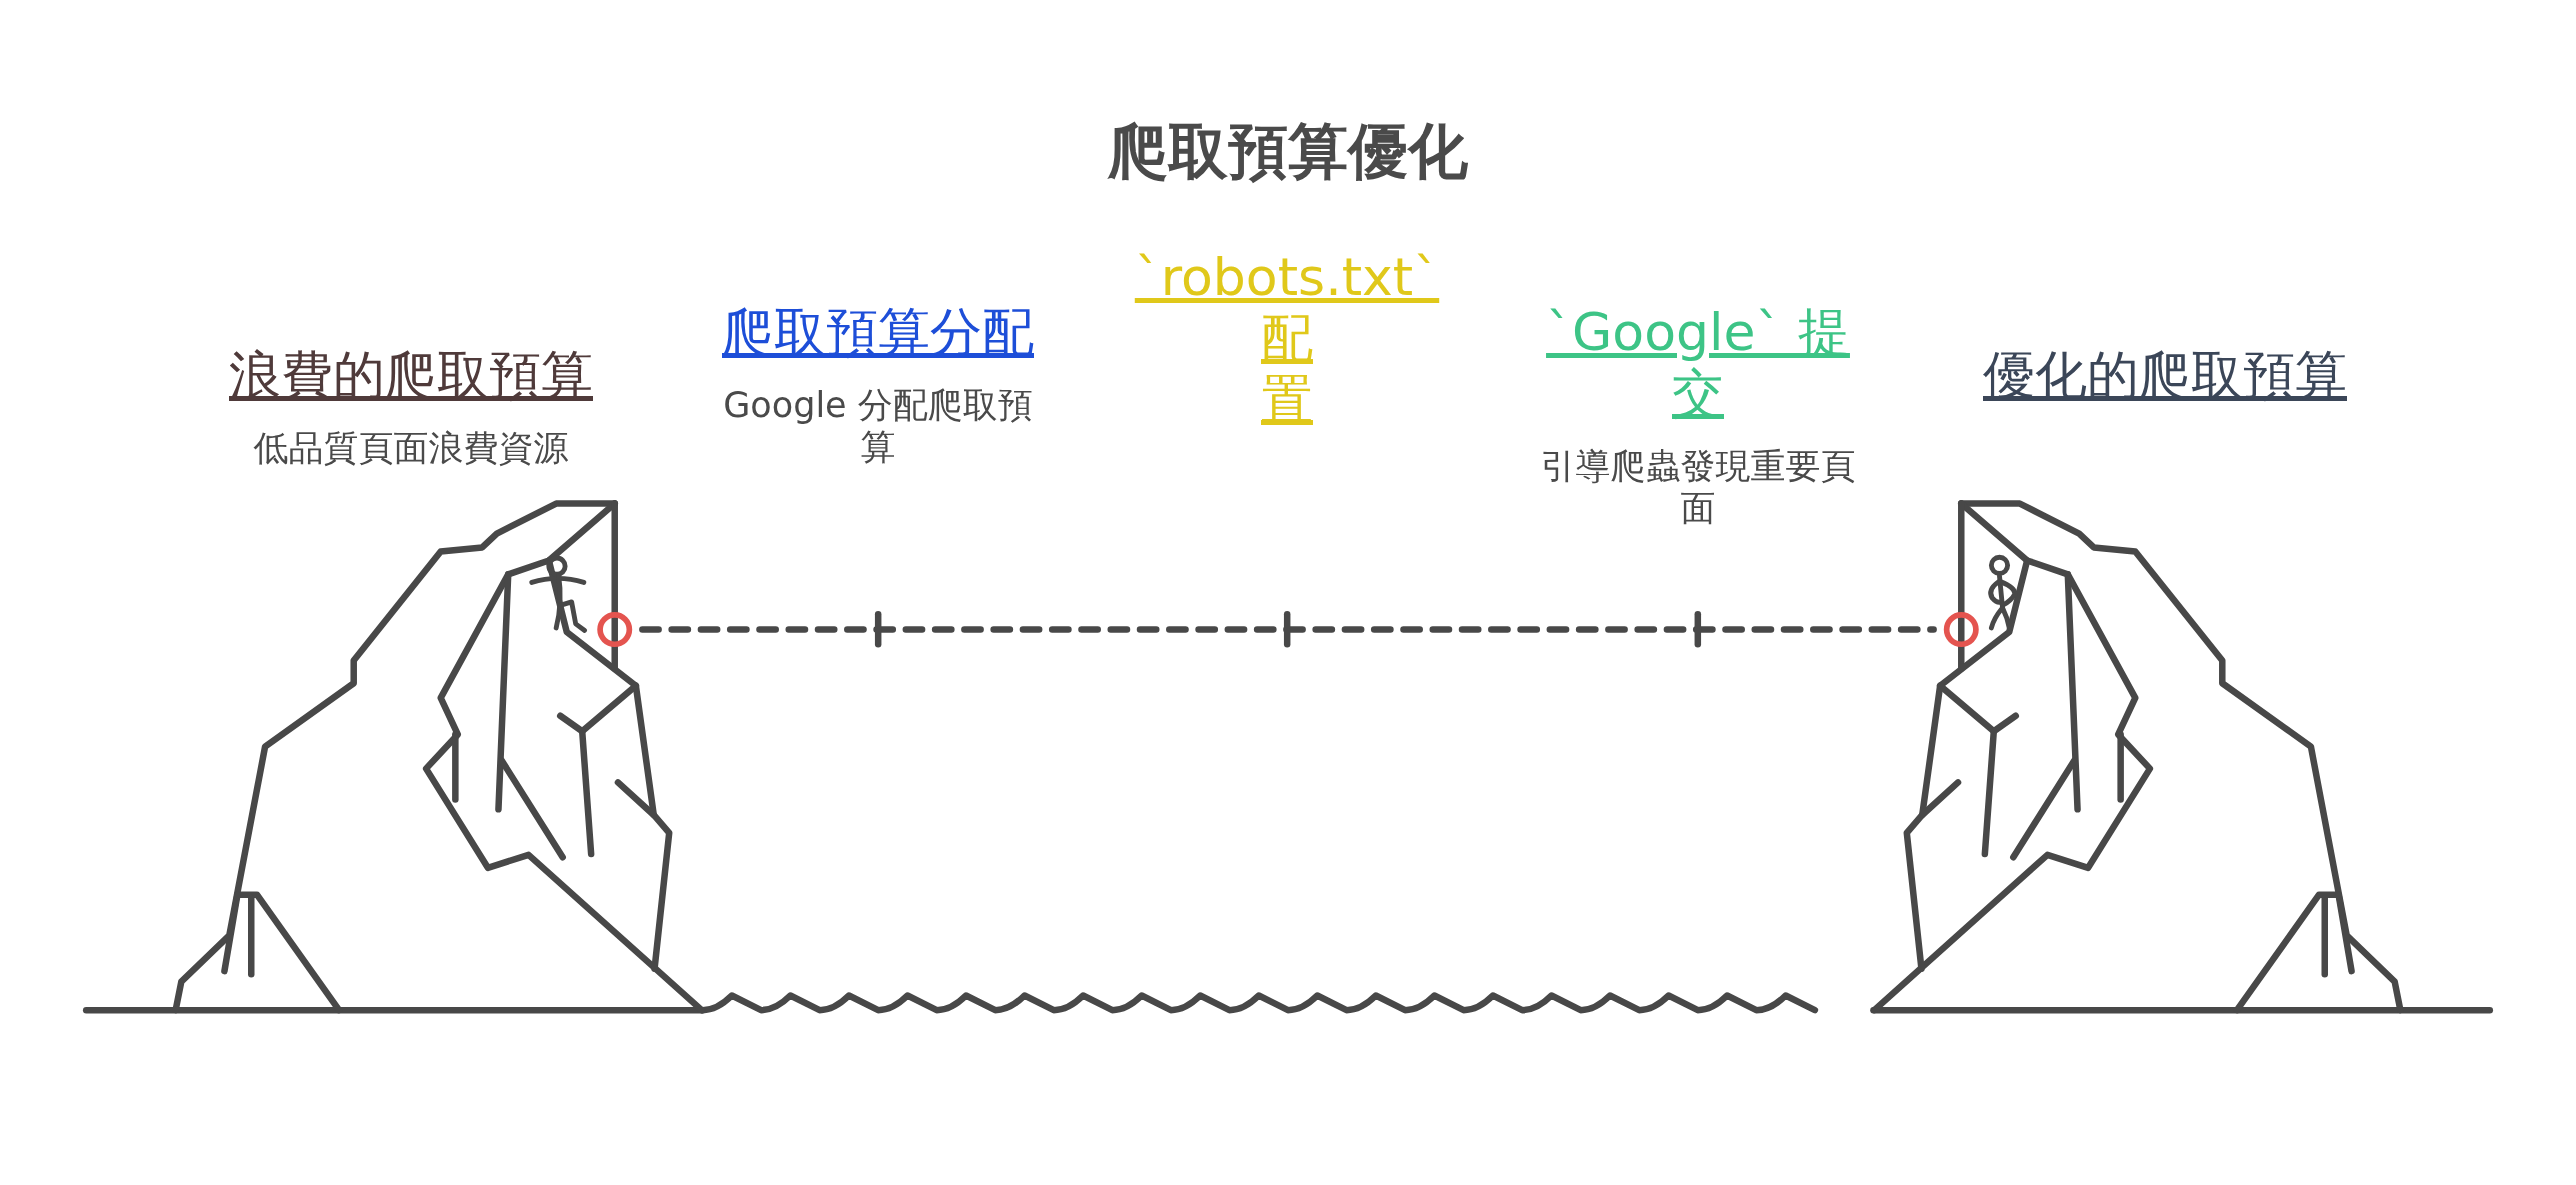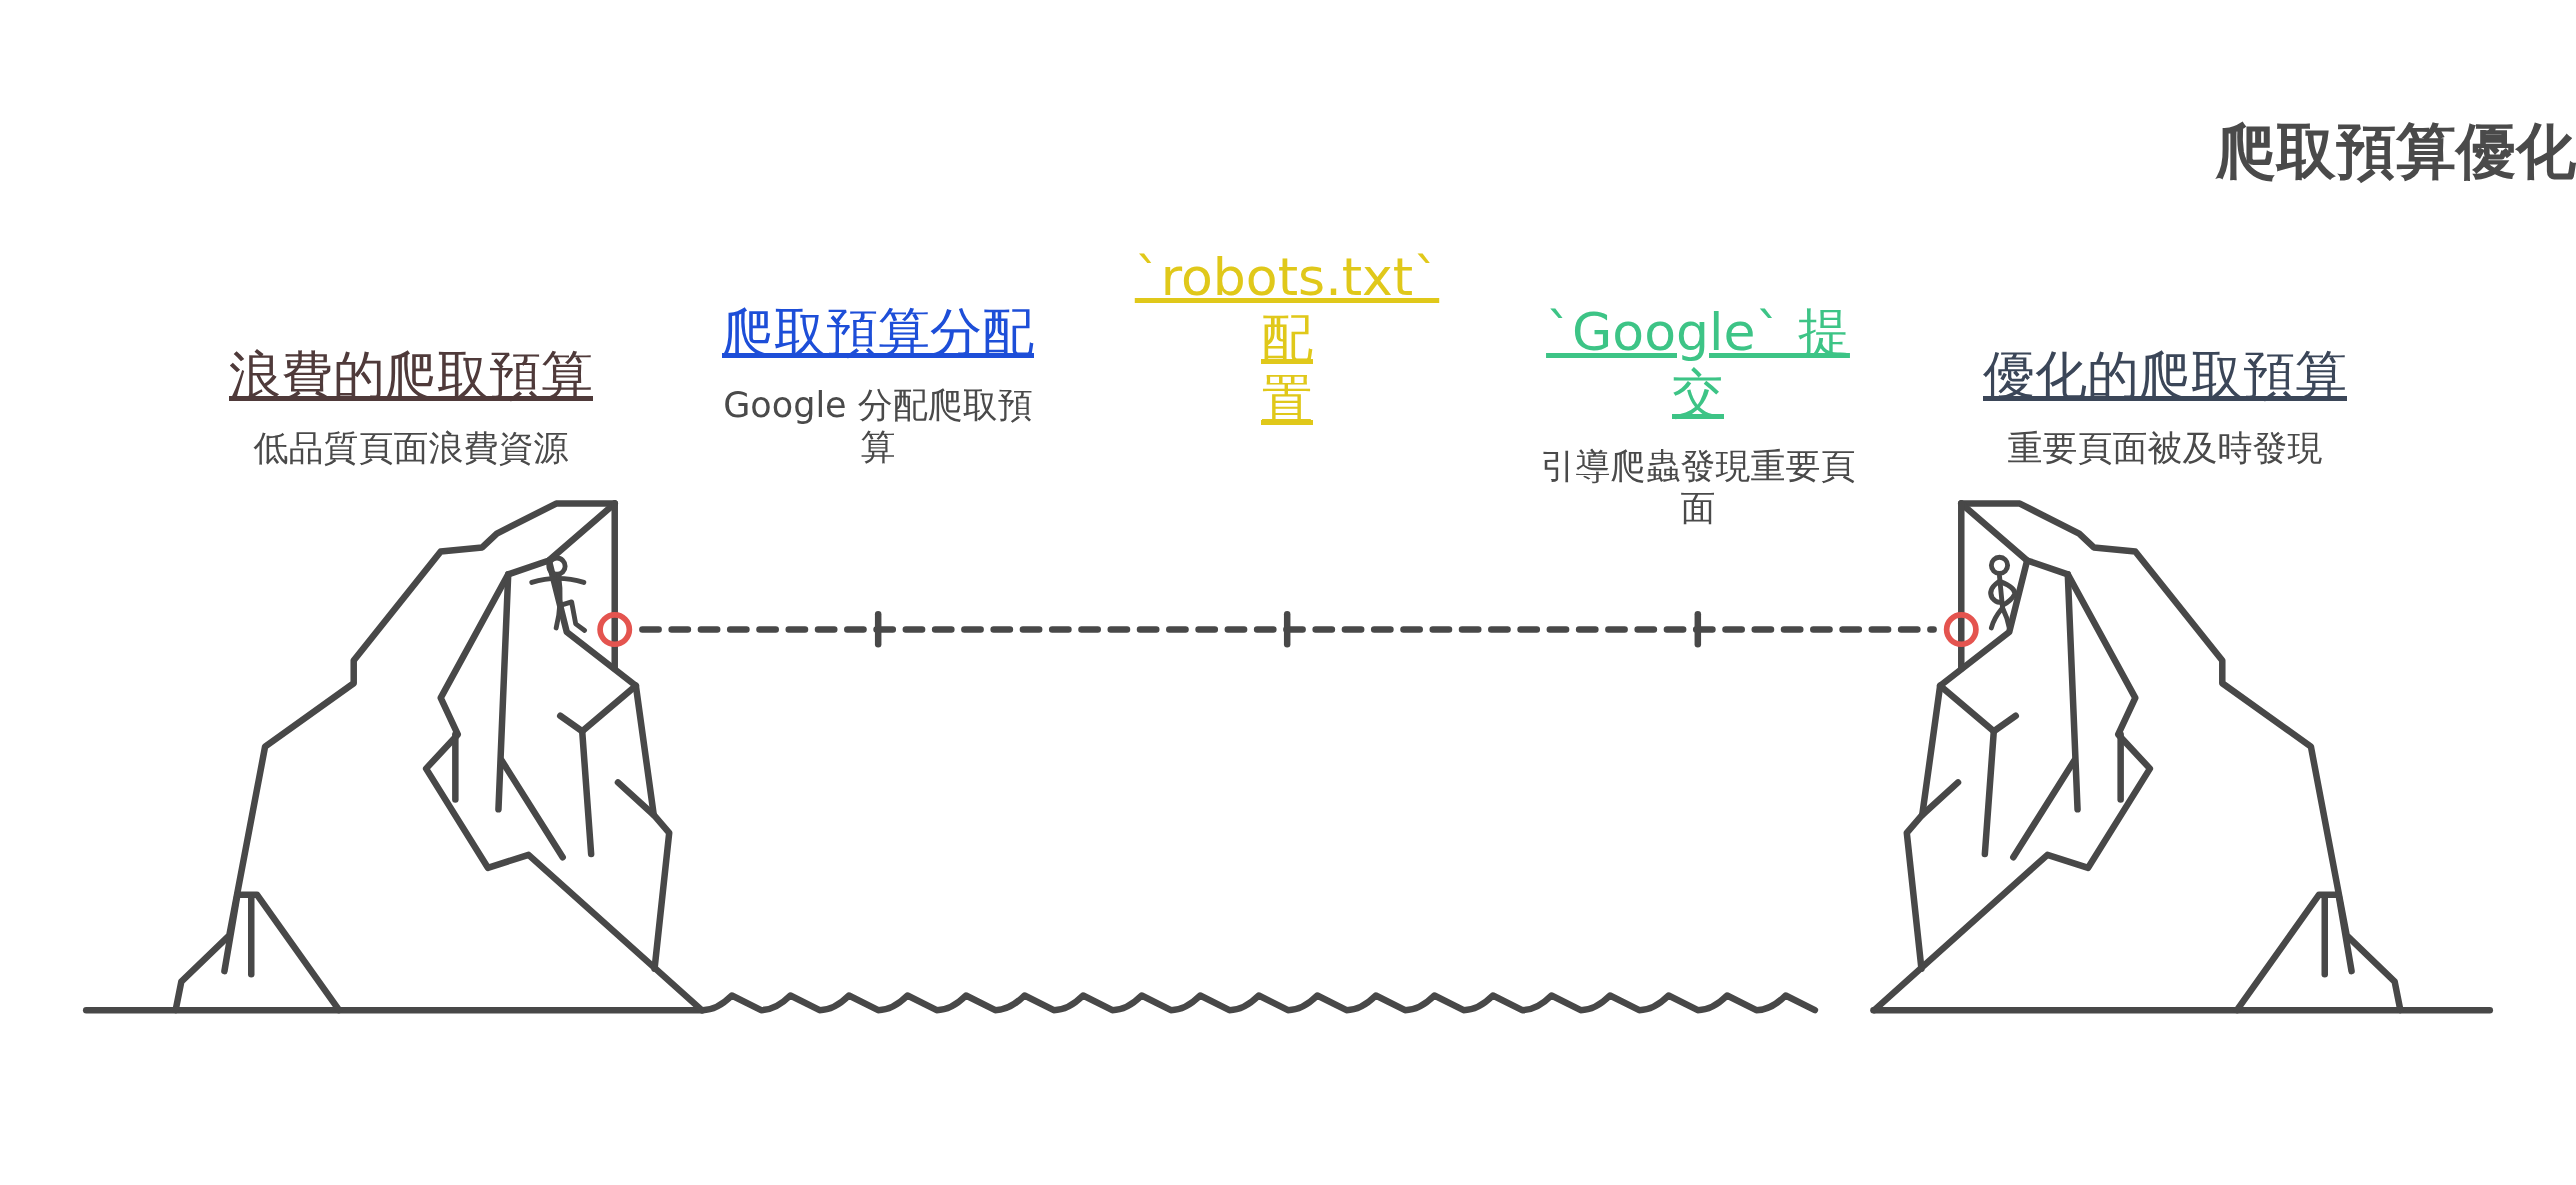--- a/index.html
+++ b/index.html
@@ -1,18 +1,18 @@
 <!DOCTYPE html>
 <html style="font-size:13px"><head>
 <meta charset="utf-8">
 <style>
   html, body { margin: 0; padding: 0; background: #ffffff; }
   body { width: 2576px; height: 1186px; position: relative; overflow: hidden;
          font-family: "DejaVu Sans", "Liberation Sans", sans-serif; }
-  .title { position: absolute; left: 0; width: 2576px; top: 112px; text-align: right;
+  .title { position: absolute; left: 0; width: 2576px; top: 112px; text-align: center;
            font-size: 60px; font-weight: bold; color: #4a4a4a; line-height: 78px; }
   .col { position: absolute; text-align: center; transform: translateX(-50%); }
   .col .head { font-size: 52px; line-height: 61px; white-space: pre-line; text-decoration: underline; }
   .col .sub { font-size: 35px; line-height: 42px; color: #4a4a4a; white-space: pre-line; margin-top: 21px; }
   svg.scene { position: absolute; left: 0; top: 0; }
   .ink { stroke: #484848; stroke-width: 8; fill: none; stroke-linecap: round; stroke-linejoin: round; }
   .marker { stroke: #e4544f; stroke-width: 7; fill: none; }
 </style>
 </head>
 <body>
@@ -36,21 +36,20 @@
 </div>
 
 <div class="col" style="left:1698px; top:302px; width:342px;">
   <div class="head" style="color:#3dc486;">`Google` 提交</div>
   <div class="sub">引導爬蟲發現重要頁
 面</div>
 </div>
 
 <div class="col" style="left:2165px; top:345px;">
   <div class="head" style="color:#3b4658;">優化的爬取預算</div>
-  <div class="sub">重要頁面被及時發現</div>
 </div>
 
 <svg class="scene" width="2576" height="1186" viewBox="0 0 3168 1458" xmlns="http://www.w3.org/2000/svg">
 
   <line class="ink" x1="106" y1="1242" x2="864" y2="1242"></line>
   <line class="ink" x1="2304" y1="1242" x2="3062" y2="1242"></line>
 
   <path class="ink" d="M864,1242 q18,0 36,-18 q0,0 36,18 q18,0 36,-18 q0,0 36,18 q18,0 36,-18 q0,0 36,18 q18,0 36,-18 q0,0 36,18 q18,0 36,-18 q0,0 36,18 q18,0 36,-18 q0,0 36,18 q18,0 36,-18 q0,0 36,18 q18,0 36,-18 q0,0 36,18 q18,0 36,-18 q0,0 36,18 q18,0 36,-18 q0,0 36,18 q18,0 36,-18 q0,0 36,18 q18,0 36,-18 q0,0 36,18 q18,0 36,-18 q0,0 36,18 q18,0 36,-18 q0,0 36,18 q18,0 36,-18 q0,0 36,18 q18,0 36,-18 q0,0 36,18 q18,0 36,-18 q0,0 36,18 q18,0 36,-18 q0,0 36,18 q18,0 36,-18 q0,0 36,18"></path>
 
   <g>

